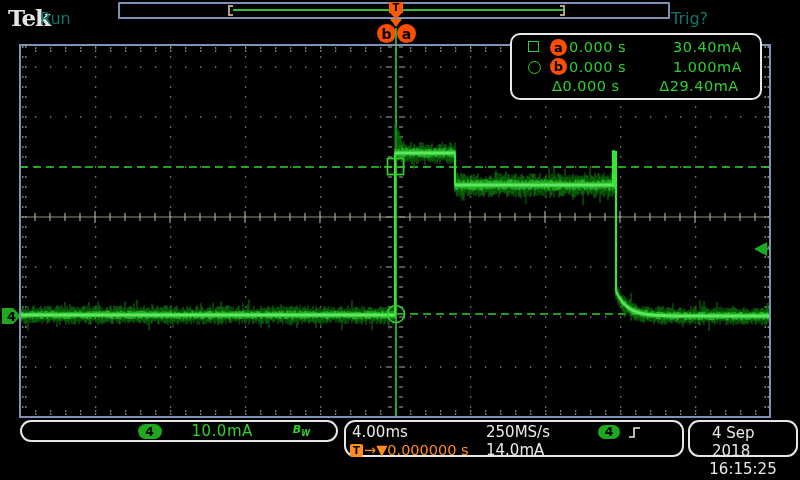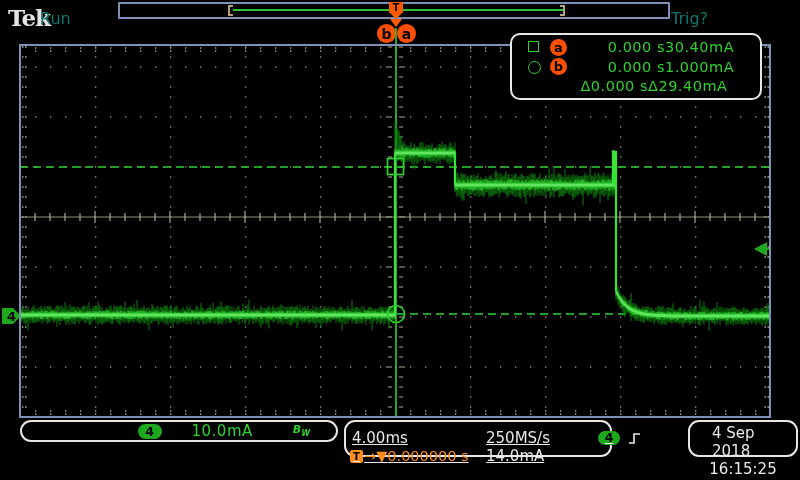--- a/index.html
+++ b/index.html
@@ -35,37 +35,37 @@
           border:2px solid #e8e8e8;border-radius:10px;box-sizing:border-box;color:#2fd12f;
           font-size:14.5px;display:flex;flex-direction:column;justify-content:space-evenly;
           padding:2px 10px 2px 16px;z-index:5;}
   .currow{display:flex;align-items:center;height:19px;}
   .cicon{width:15px;height:12px;margin-right:7px;position:relative;}
   .cicon span{position:absolute;left:0;top:0;width:11px;height:11px;border:1.5px solid #2fd12f;box-sizing:border-box;}
   .cicon.circ span{border-radius:50%;width:13px;height:13px;}
   .cbadge2{width:17px;height:17px;background:#ff4e00;border-radius:50%;color:#000;font-weight:bold;
            font-size:13px;text-align:center;line-height:17px;margin-right:2px;flex:none;}
   .cspacer{width:24px;flex:none;}
-  .ctime{width:96px;text-align:right;letter-spacing:0.5px;}
-  .cval{flex:1;text-align:left;letter-spacing:0.5px;}
+  .ctime{width:96px;letter-spacing:0.5px;}
+  .cval{flex:1;text-align:center;letter-spacing:0.5px;}
 
   
   .bbox{position:absolute;background:#000;border:2px solid #e6e6e6;border-radius:11px;
         box-sizing:border-box;color:#e9e9e9;font-size:15px;z-index:5;}
   .box-ch{left:20px;top:420px;width:318px;height:22px;display:flex;align-items:center;
           justify-content:flex-end;padding-right:26px;color:#2fd12f;}
   .chbadge{width:24px;height:15px;background:#1ea81e;border-radius:8px;color:#000;font-size:12.5px;
            font-weight:bold;text-align:center;line-height:15px;flex:none;}
   .ch-scale{margin-left:30px;letter-spacing:0.5px;}
   .bw{margin-left:40px;font-size:11px;font-weight:bold;font-style:italic;}
   .bw sub{font-size:8px;}
 
-  .box-horiz{left:344px;top:420px;width:268px;height:37px;display:grid;
+  .box-horiz{left:344px;top:420px;width:340px;height:37px;display:grid;
              grid-template-columns:136px 112px 1fr;grid-template-rows:1fr 1fr;
-             align-items:center;padding:7px 4px;text-decoration:underline;}
+             align-items:center;padding:1px 4px;}
   .cell{white-space:nowrap;}
   .c1{padding-left:2px;}
   .trigread{display:flex;align-items:center;color:#ff8c1e;font-size:14.5px;}
   .ticon{width:13px;height:13px;background:#ff8c1e;color:#000;font-size:10px;font-weight:bold;
          text-align:center;line-height:13px;border-radius:2px;margin-right:1px;flex:none;}
   .tslot{display:flex;align-items:center;gap:8px;}
 
   .box-dt{left:688px;top:420px;width:110px;height:37px;display:flex;flex-direction:column;
           justify-content:space-evenly;align-items:center;padding:2px 22px;}
   .dt1{align-self:flex-end;padding-right:2px;}

